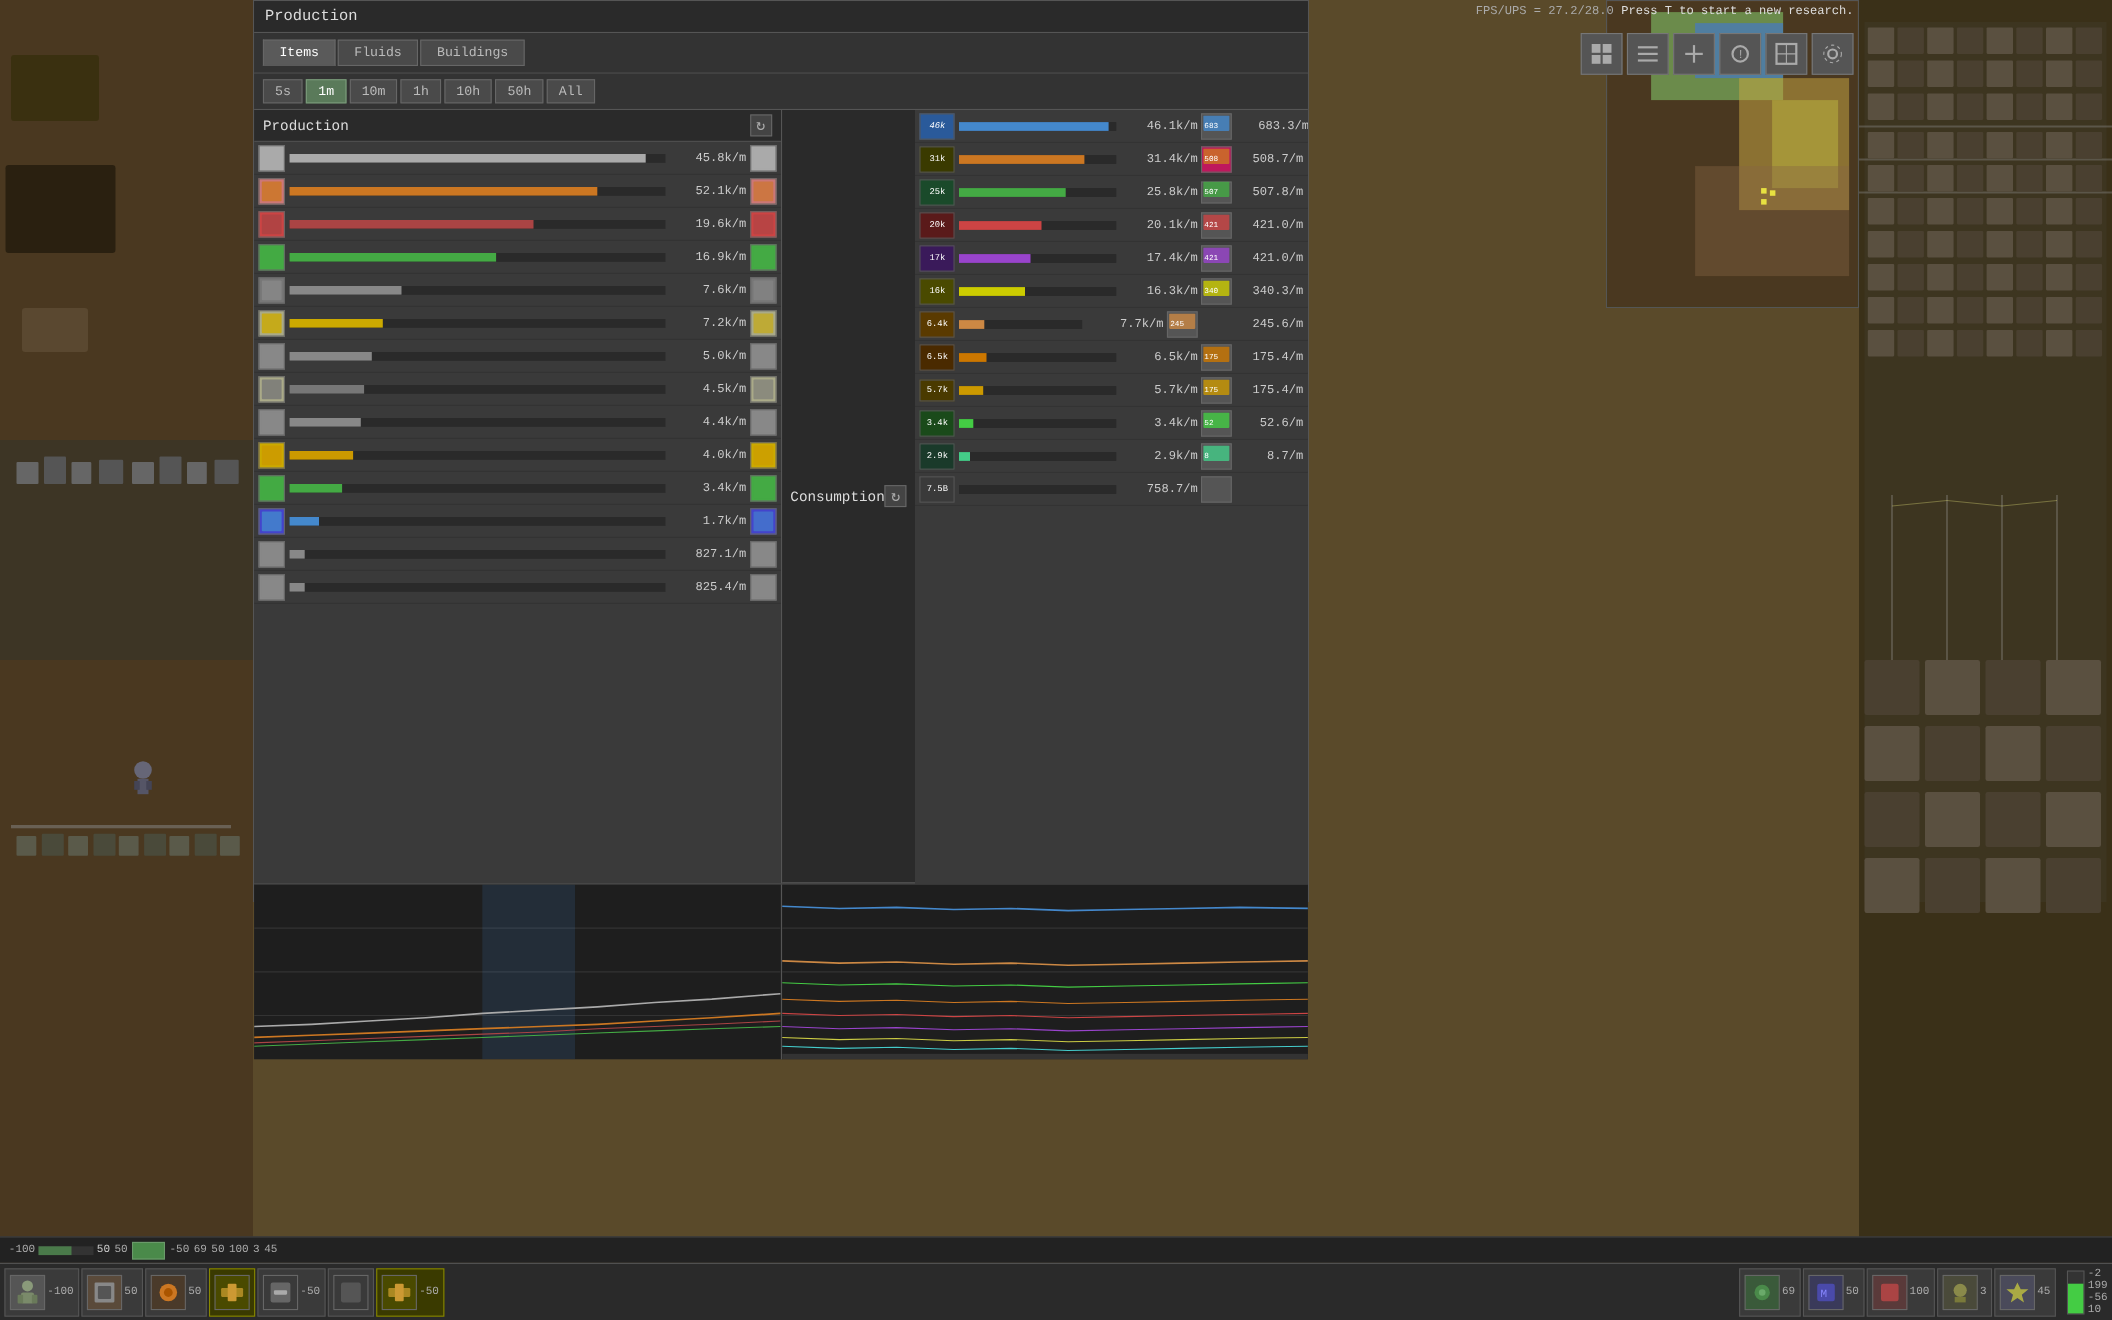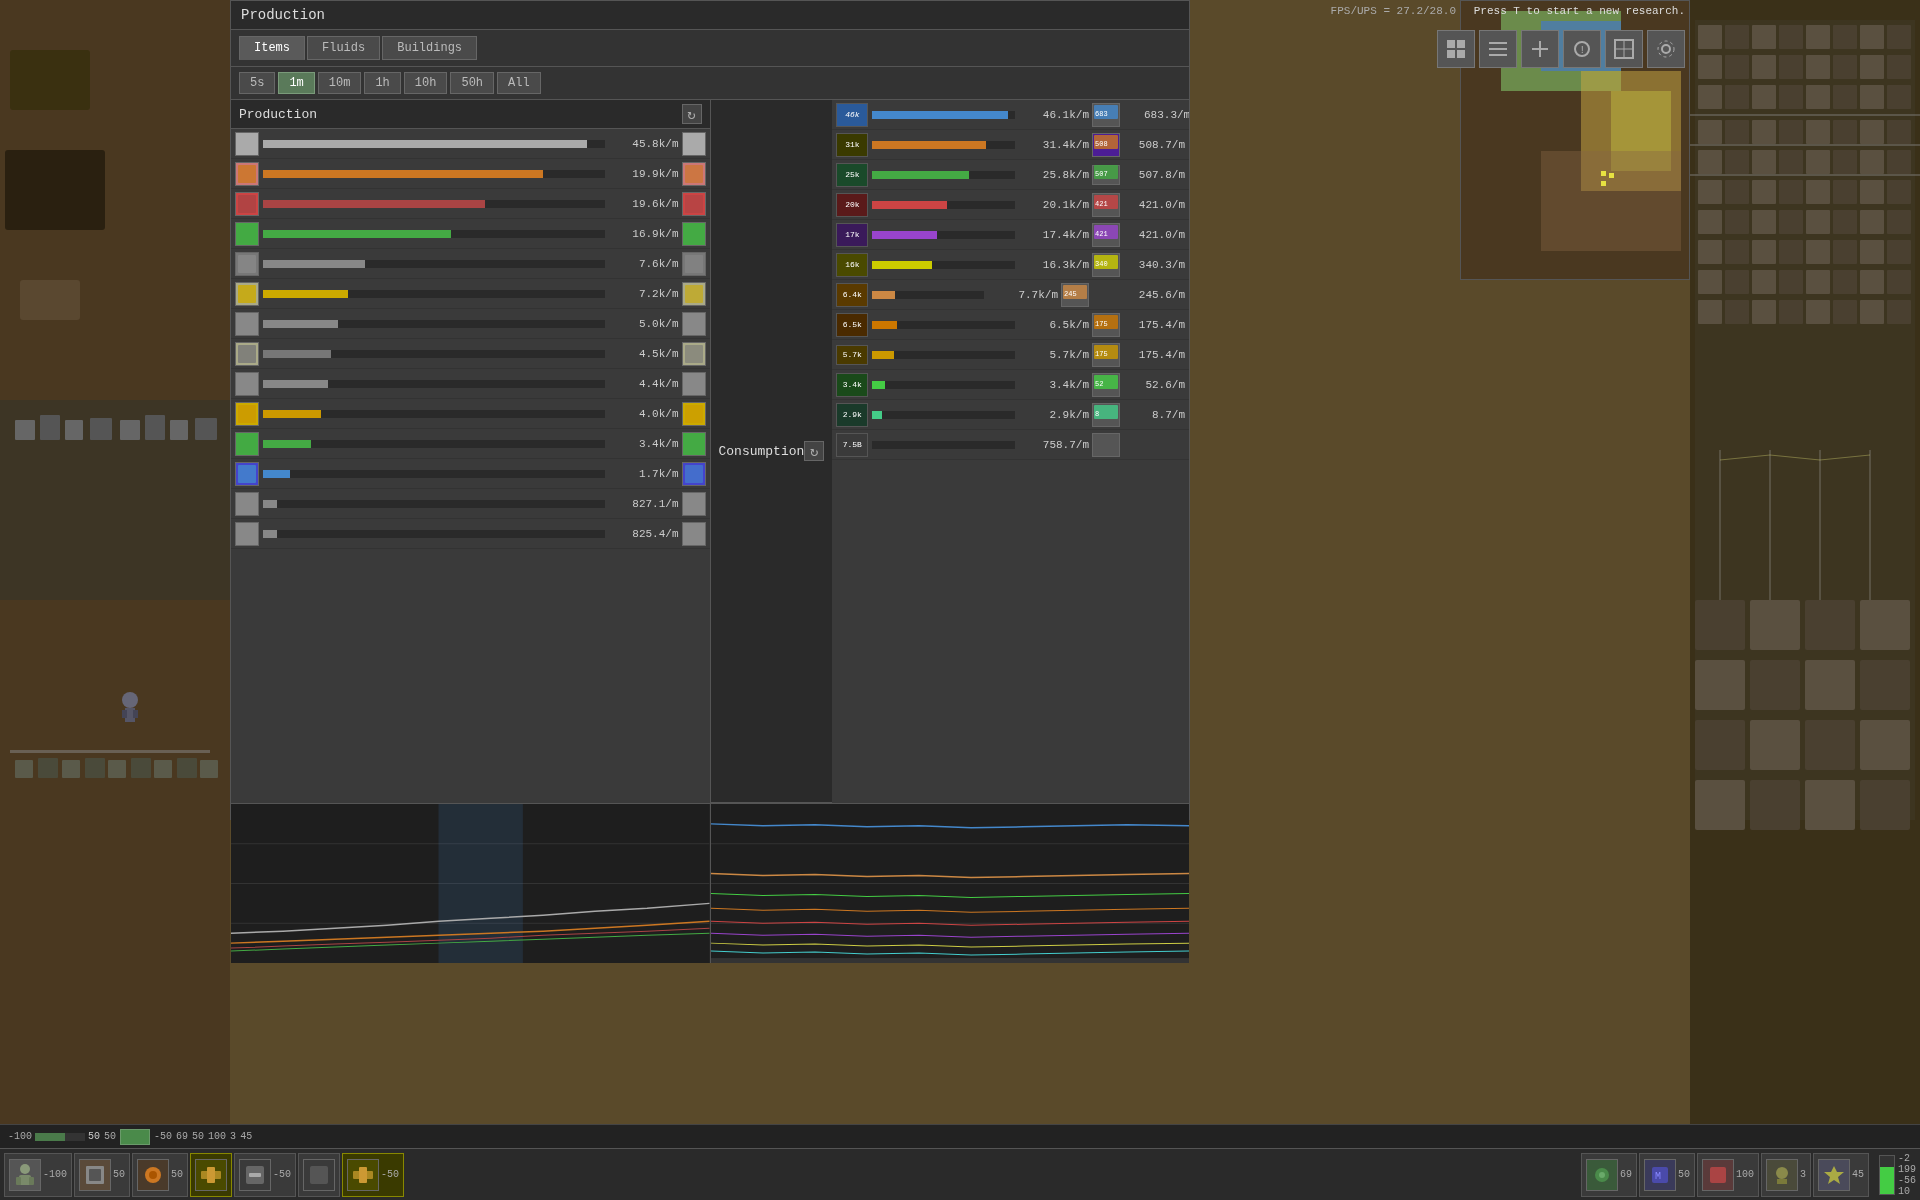--- a/index.html
+++ b/index.html
@@ -56,21 +56,21 @@
       height: 100%;
       background: linear-gradient(to bottom, #8B7355 0%, #6B8B4B 40%, #4a6b2a 60%, #3a5a2a 100%);
       position: relative;
       overflow: hidden;
     }
 
     
     #fps-counter {
       position: absolute;
       top: 5px;
-      right: 464px;
+      right: 453px;
       color: #aaa;
       font-size: 11px;
       text-align: center;
     }
 
     
     #research-hint {
       position: absolute;
       top: 5px;
       right: 235px;
@@ -651,21 +651,21 @@
           </div>
           <div class="item-row">
             <div class="item-icon" style="background: rgb(204, 119, 119);">
               <svg width="20" height="20" viewBox="0 0 20 20">
                 <rect x="1" y="1" width="18" height="18" fill="#cc7722" rx="1" opacity="0.8"></rect>
               </svg>
             </div>
             <div class="item-bar-container">
               <div class="item-bar" style="width: 82%; background: rgb(204, 119, 34);"></div>
             </div>
-            <div class="item-value">19.9k/m</div>
+            <div class="item-value">52.1k/m</div>
             <div class="item-icon" style="background: rgb(204, 119, 119); margin-left: 3px;">
               <svg width="20" height="20" viewBox="0 0 20 20">
                 <rect x="1" y="1" width="18" height="18" fill="#cc7722" rx="1" opacity="0.6"></rect>
               </svg>
             </div>
           </div>
           <div class="item-row">
             <div class="item-icon" style="background: rgb(204, 68, 68);">
               <svg width="20" height="20" viewBox="0 0 20 20">
                 <rect x="1" y="1" width="18" height="18" fill="#aa4444" rx="1" opacity="0.8"></rect>
@@ -879,21 +879,21 @@
               </svg>
             </div>
             <div class="item-value" style="width: 65px; padding-left: 24px;">683.3/m</div>
           </div>
           <div class="item-row" style="display: flex; align-items: center;">
             <div style="width: 32px; height: 24px; background: rgb(58, 58, 0); border: 1px solid rgb(85, 85, 85); flex-shrink: 0; display: flex; align-items: center; justify-content: center; font-size: 8px; color: rgb(255, 255, 255);">31k</div>
             <div class="item-bar-container">
               <div class="item-bar" style="width: 80%; background: rgb(204, 119, 34);"></div>
             </div>
             <div class="item-value">31.4k/m</div>
-            <div style="width: 28px; height: 24px; background: #4c1d95; border: 1px solid rgb(102, 102, 102); flex-shrink: 0; margin-left: 3px; display: flex; align-items: center; justify-content: center; position: relative;">
+            <div style="width: 28px; height: 24px; background: #be185d; border: 1px solid rgb(102, 102, 102); flex-shrink: 0; margin-left: 3px; display: flex; align-items: center; justify-content: center; position: relative;">
               <svg width="24" height="20" viewBox="0 0 24 20">
                 <rect x="0" y="0" width="24" height="14" fill="#cc7722" rx="1" opacity="0.8"></rect>
                 <text x="1" y="11" font-size="7" fill="#fff">508</text>
               </svg>
             </div>
             <div class="item-value" style="width: 65px;">508.7/m</div>
           </div>
           <div class="item-row" style="display: flex; align-items: center;">
             <div style="width: 32px; height: 24px; background: rgb(26, 74, 42); border: 1px solid rgb(85, 85, 85); flex-shrink: 0; display: flex; align-items: center; justify-content: center; font-size: 8px; color: rgb(255, 255, 255);">25k</div>
             <div class="item-bar-container">

